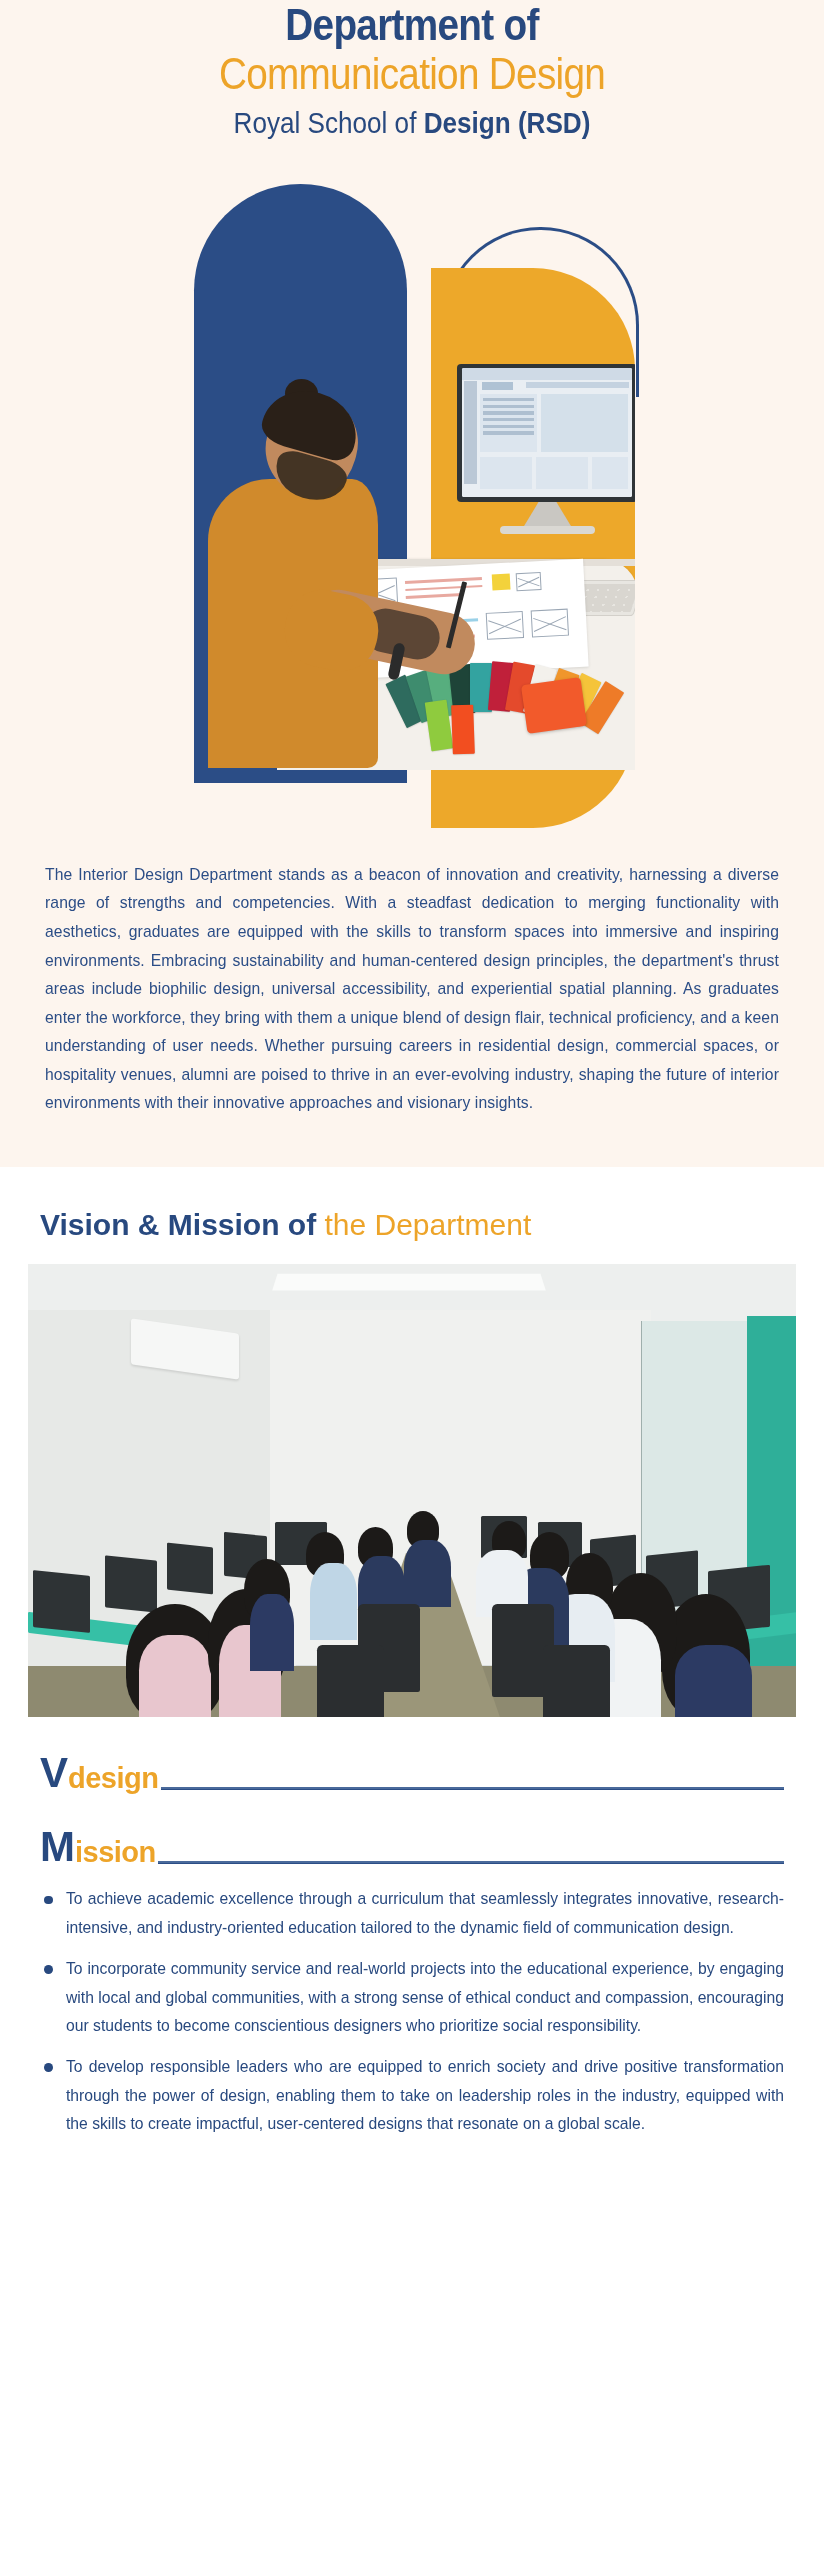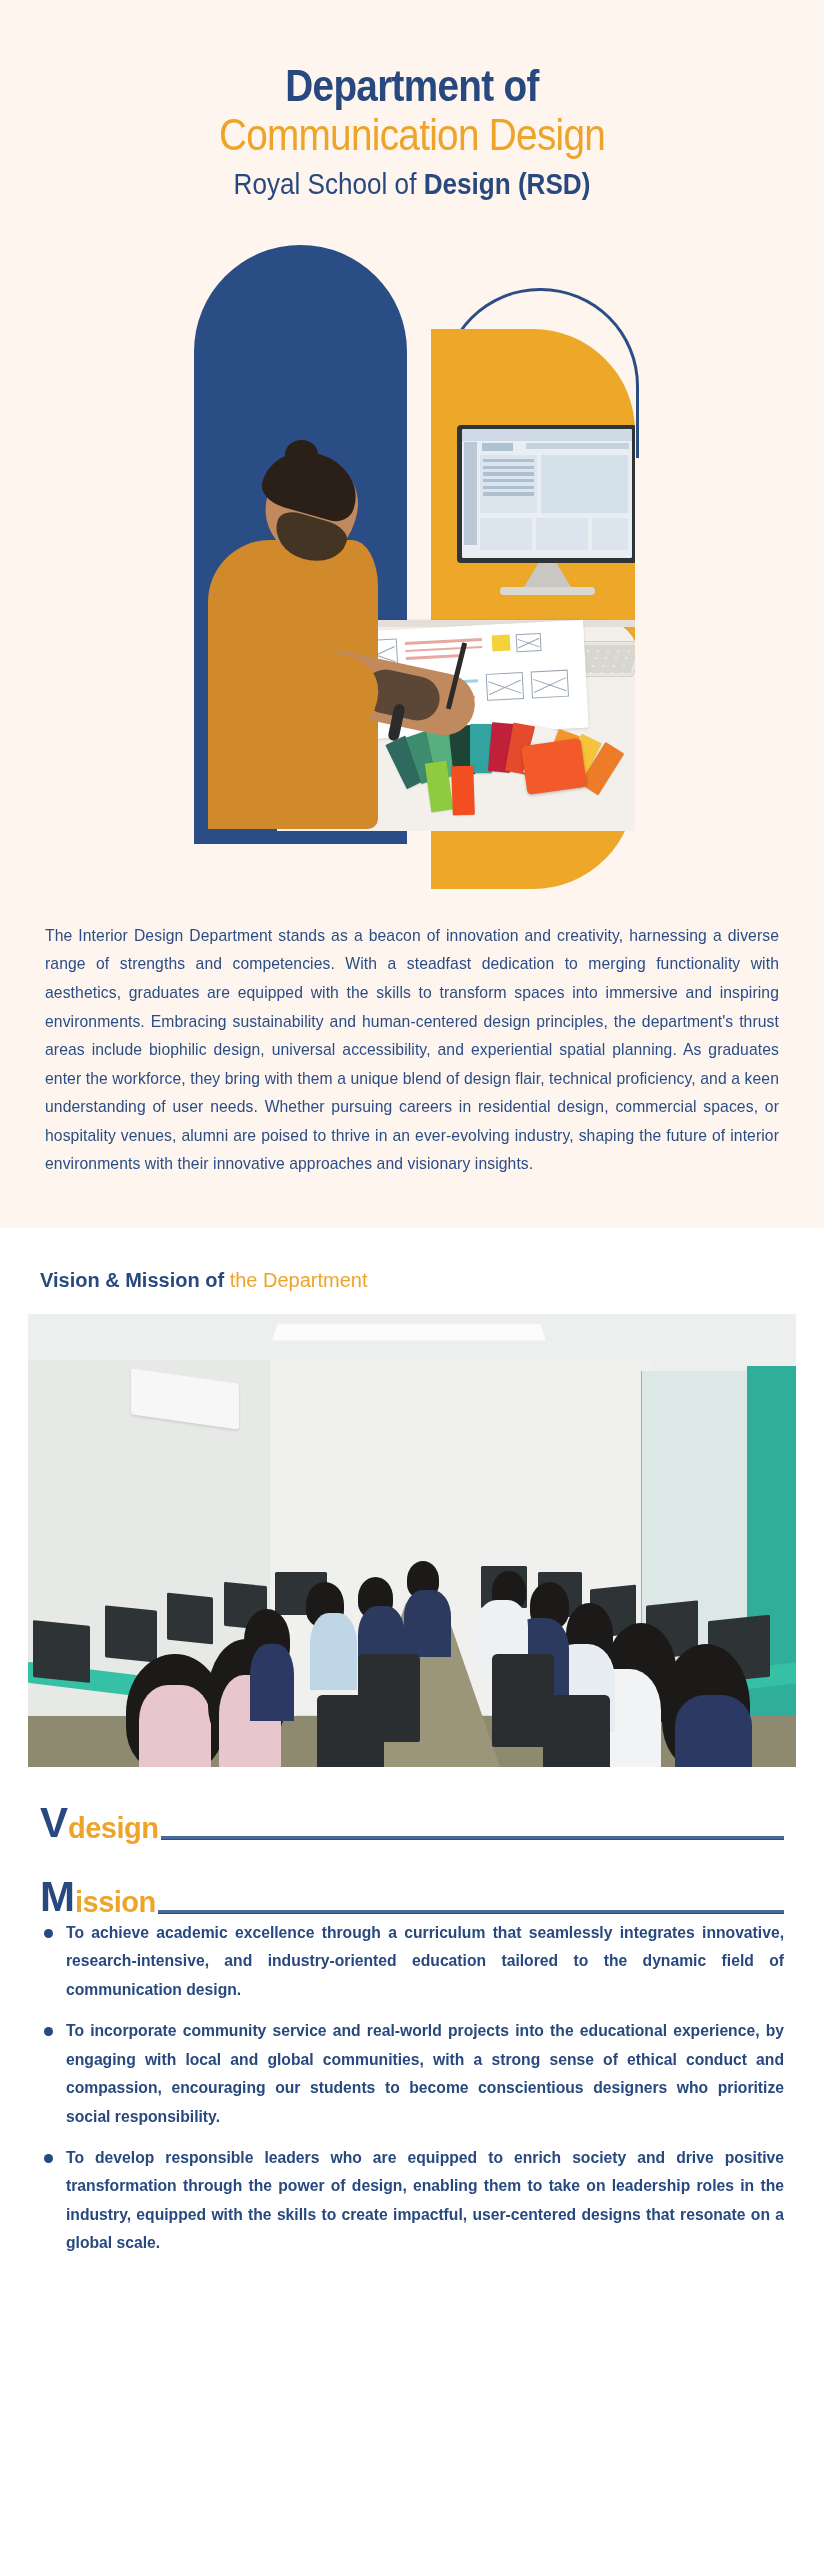--- a/index.html
+++ b/index.html
@@ -13,21 +13,20 @@
   
   .cream-section {
     background: #FDF5EE;
     width: 824px;
     padding: 0;
     position: relative;
   }
 
   
   .title-block {
-    padding-top: 61px;
     padding-bottom: 0;
     text-align: center;
   }
   .title-line1 {
     font-size: 44px;
     font-weight: 800;
     color: #28497F;
     letter-spacing: -0.8px;
     line-height: 1.12;
     font-stretch: condensed;
@@ -217,21 +216,21 @@
     line-height: 1.82;
     text-align: justify;
     text-justify: inter-word;
     letter-spacing: 0.1px;
   }
 
   
   .white-section { background:#FFFFFF; width:824px; padding: 0 0 36px 0; }
   .vm-heading {
     padding: 41px 0 0 40px;
-    font-size: 20px;
+    font-size: 30px;
     line-height: 1.15;
     white-space: nowrap;
   }
   .vm-heading .h-blue { color:#28497F; font-weight:800; }
   .vm-heading .h-gold { color:#EDA429; font-weight:400; }
 
   
   .classroom-wrap {
     margin: 21.6px auto 0 auto;
     width: 768px; height: 453px;
@@ -269,21 +268,21 @@
   }
   .vm-rule {
     flex: 1 1 auto; height: 3.6px; background:#4A6A9B; margin-left: 2.1px; margin-bottom: 1px;
     border-bottom: 1px solid #2B4D86;
   }
   .vm-para {
     margin-top: 15.5px;
     color:#28497F; font-size: 15.7px; line-height:1.82;
     text-align: justify; text-justify: inter-word;
   }
-  .vm-list { margin-top: 4px; list-style:none;font-weight:bold; }
+  .vm-list { margin-top: 20px; list-style:none; }
   .vm-list li {
     position:relative; padding-left: 26px; margin-bottom: 12.4px;
     color:#28497F; font-size: 15.7px; line-height:1.82;
     text-align: justify; text-justify: inter-word;
   }
   .vm-list li::before {
     content:''; position:absolute; left:4.1px; top:10.3px;
     width:8.8px; height:8.8px; border-radius:50%; background:#28497F;
   }
 </style>

